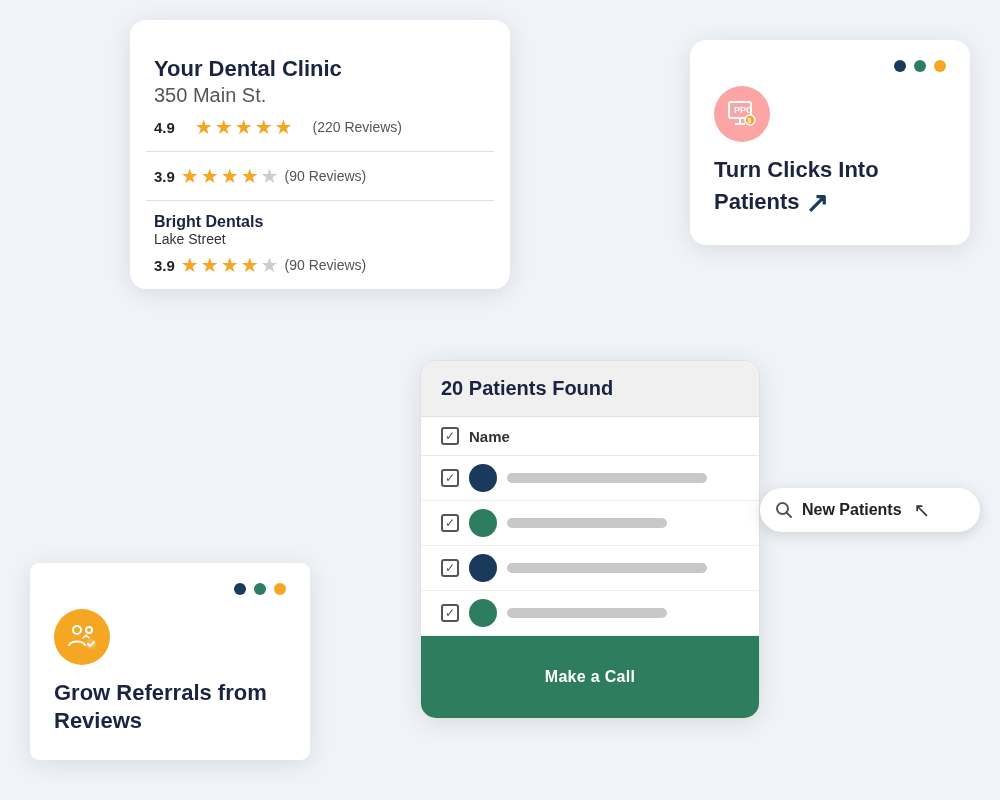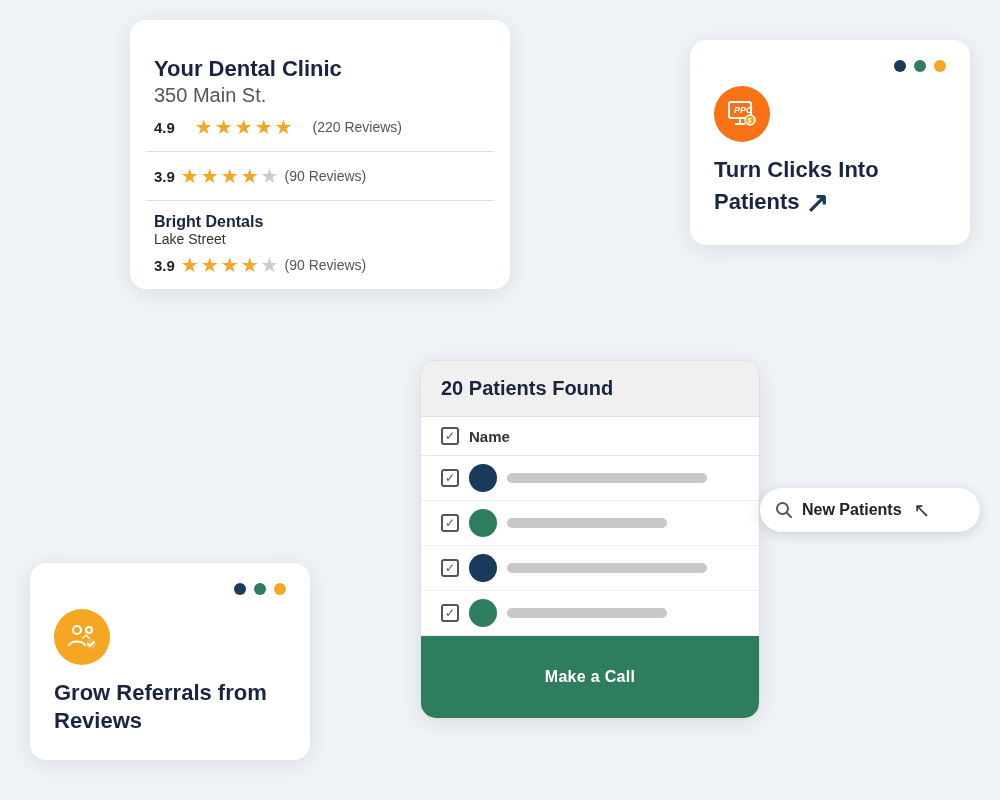--- a/index.html
+++ b/index.html
@@ -91,27 +91,26 @@
       margin-bottom: 14px;
     }
     .dot { width: 12px; height: 12px; border-radius: 50%; }
     .dot-blue { background: #1a3a5c; }
     .dot-green { background: #2e7d5e; }
     .dot-yellow { background: #f5a623; }
 
     .ppc-icon-wrap {
       width: 56px;
       height: 56px;
-      background: #f97316;
+      background: #fca5a5;
       border-radius: 50%;
       display: flex;
       align-items: center;
       justify-content: center;
       margin-bottom: 14px;
-      font-style: italic;
     }
     .ppc-title {
       font-size: 22px;
       font-weight: 800;
       color: #1a2340;
       line-height: 1.3;
     }
     .click-icon {
       display: inline-block;
       font-size: 28px;
@@ -222,20 +221,21 @@
       color: #333;
       margin-left: 4px;
     }
 
     
     .referrals-card {
       bottom: 40px;
       left: 30px;
       width: 280px;
       padding: 20px 24px 24px;
+      border-radius: 9px;
     }
     .referrals-icon-wrap {
       width: 56px;
       height: 56px;
       background: #f5a623;
       border-radius: 50%;
       display: flex;
       align-items: center;
       justify-content: center;
       margin-bottom: 14px;

